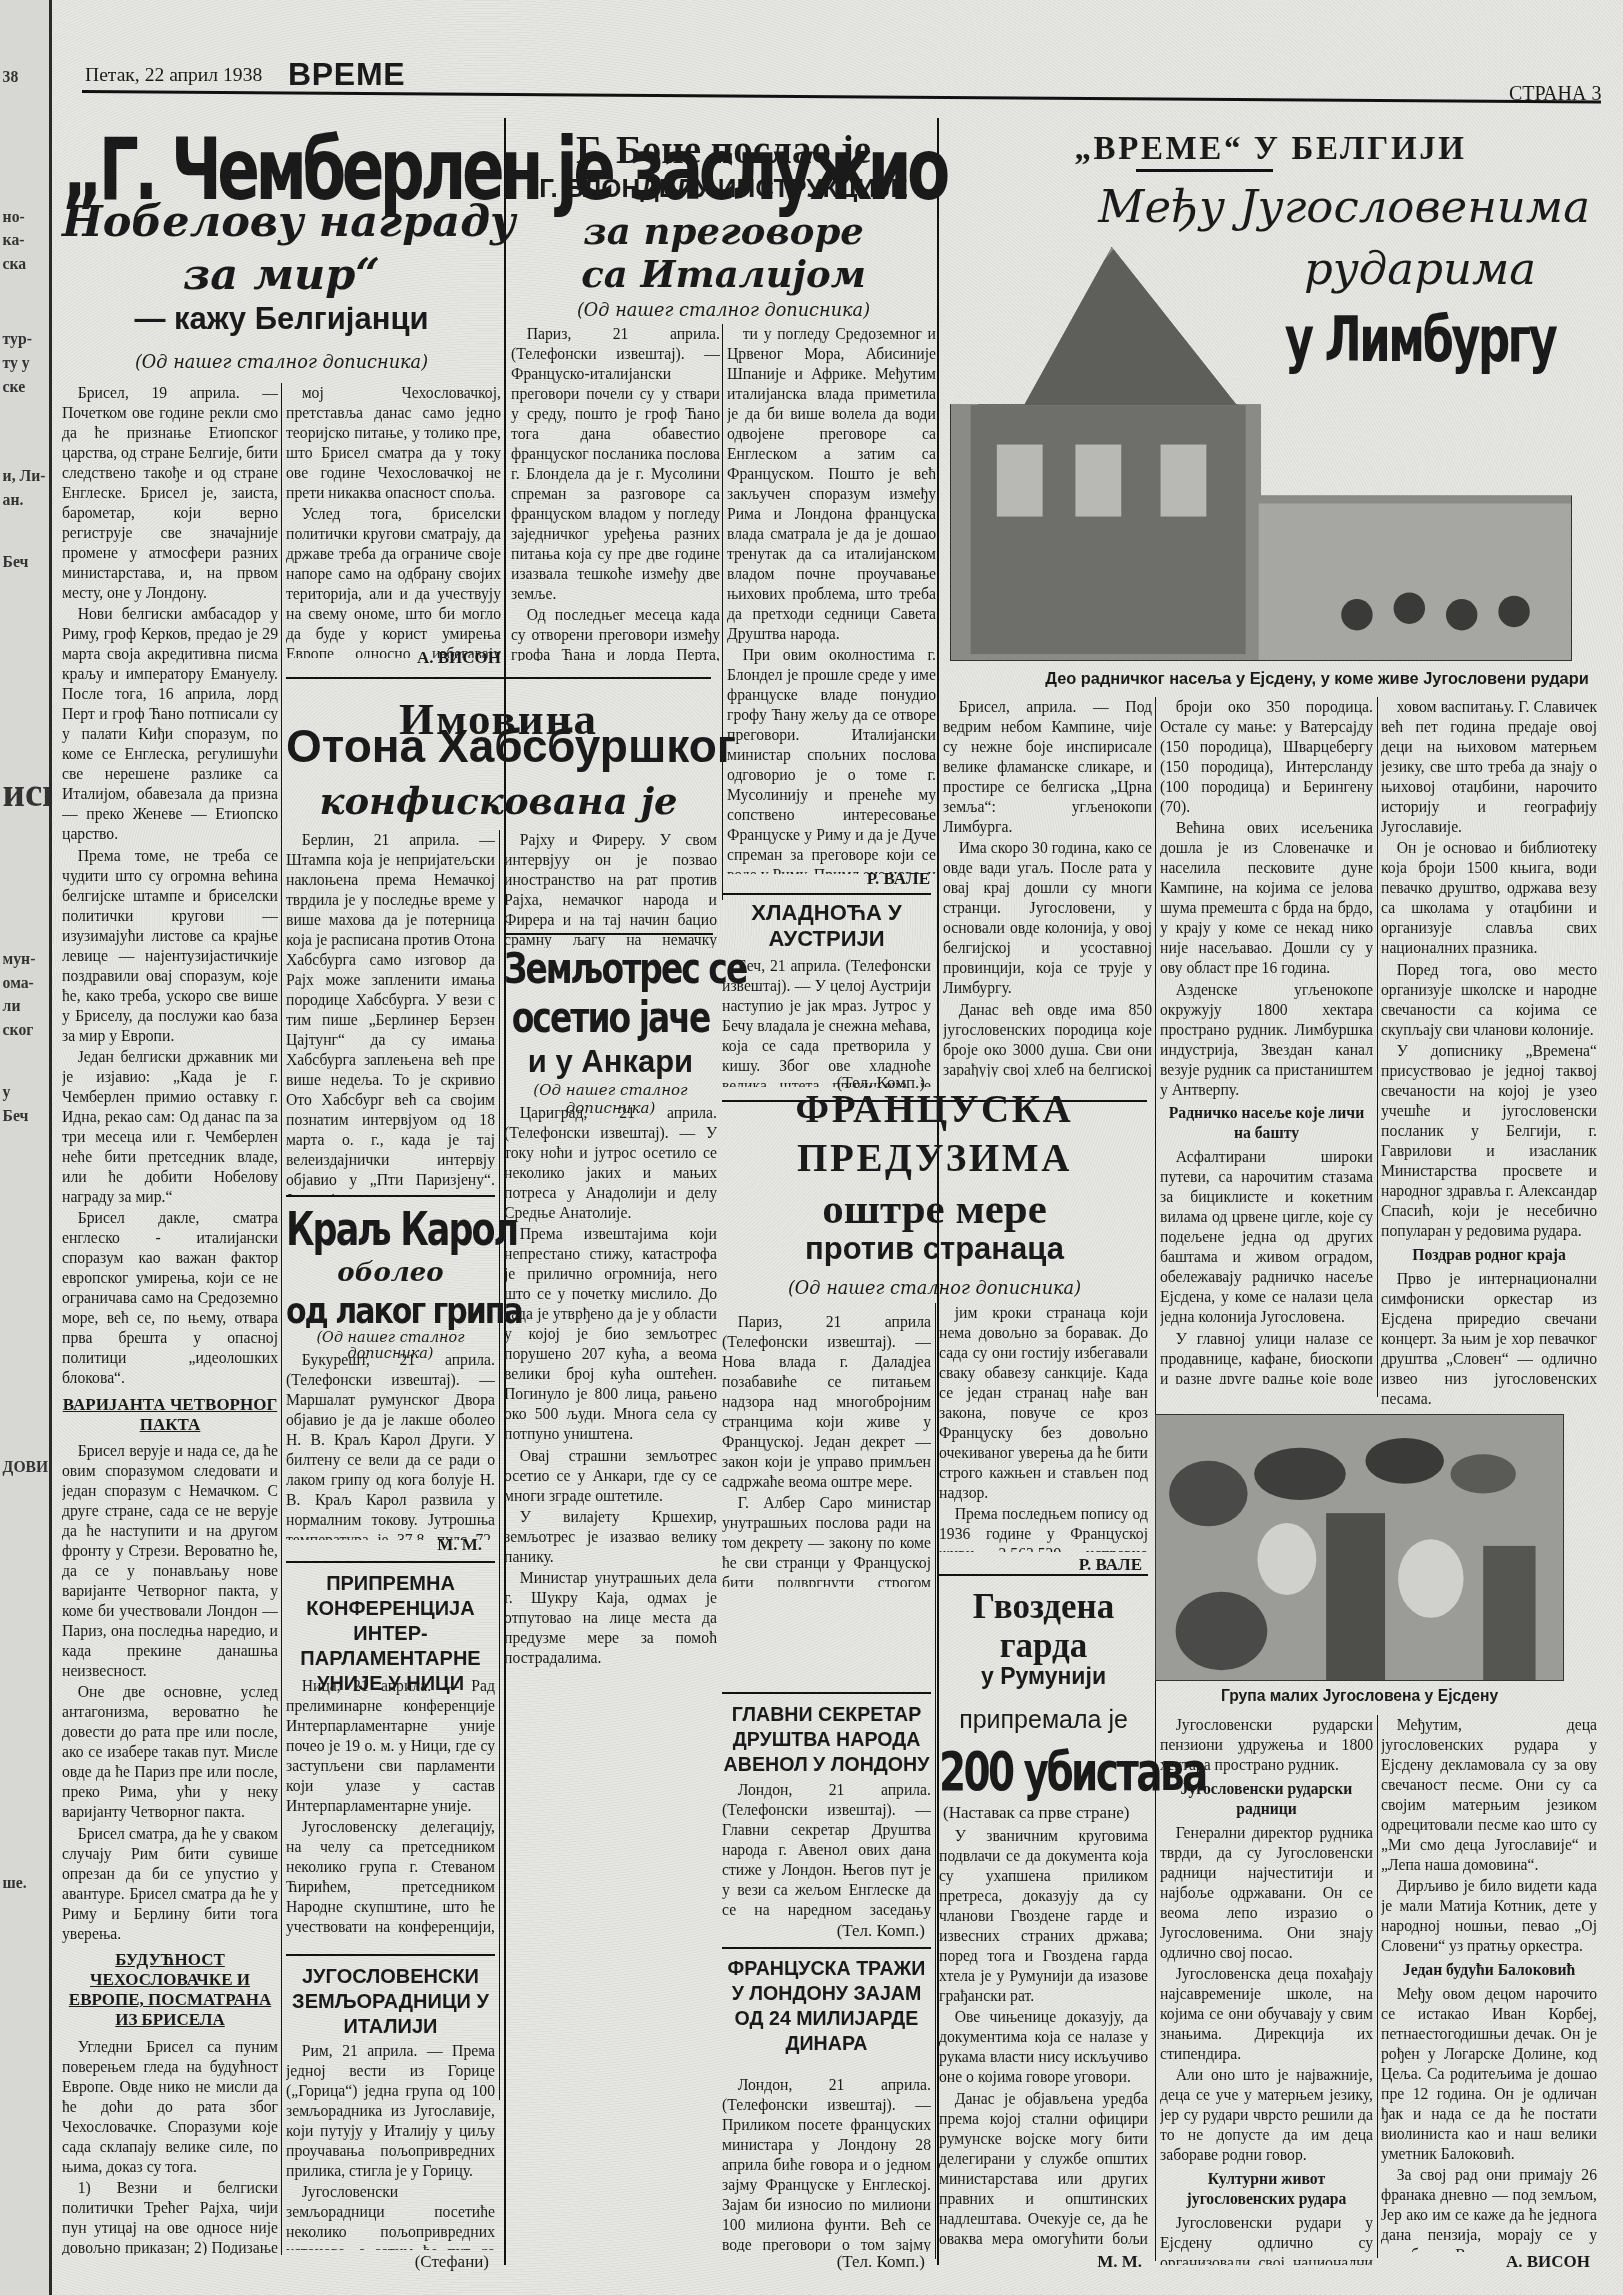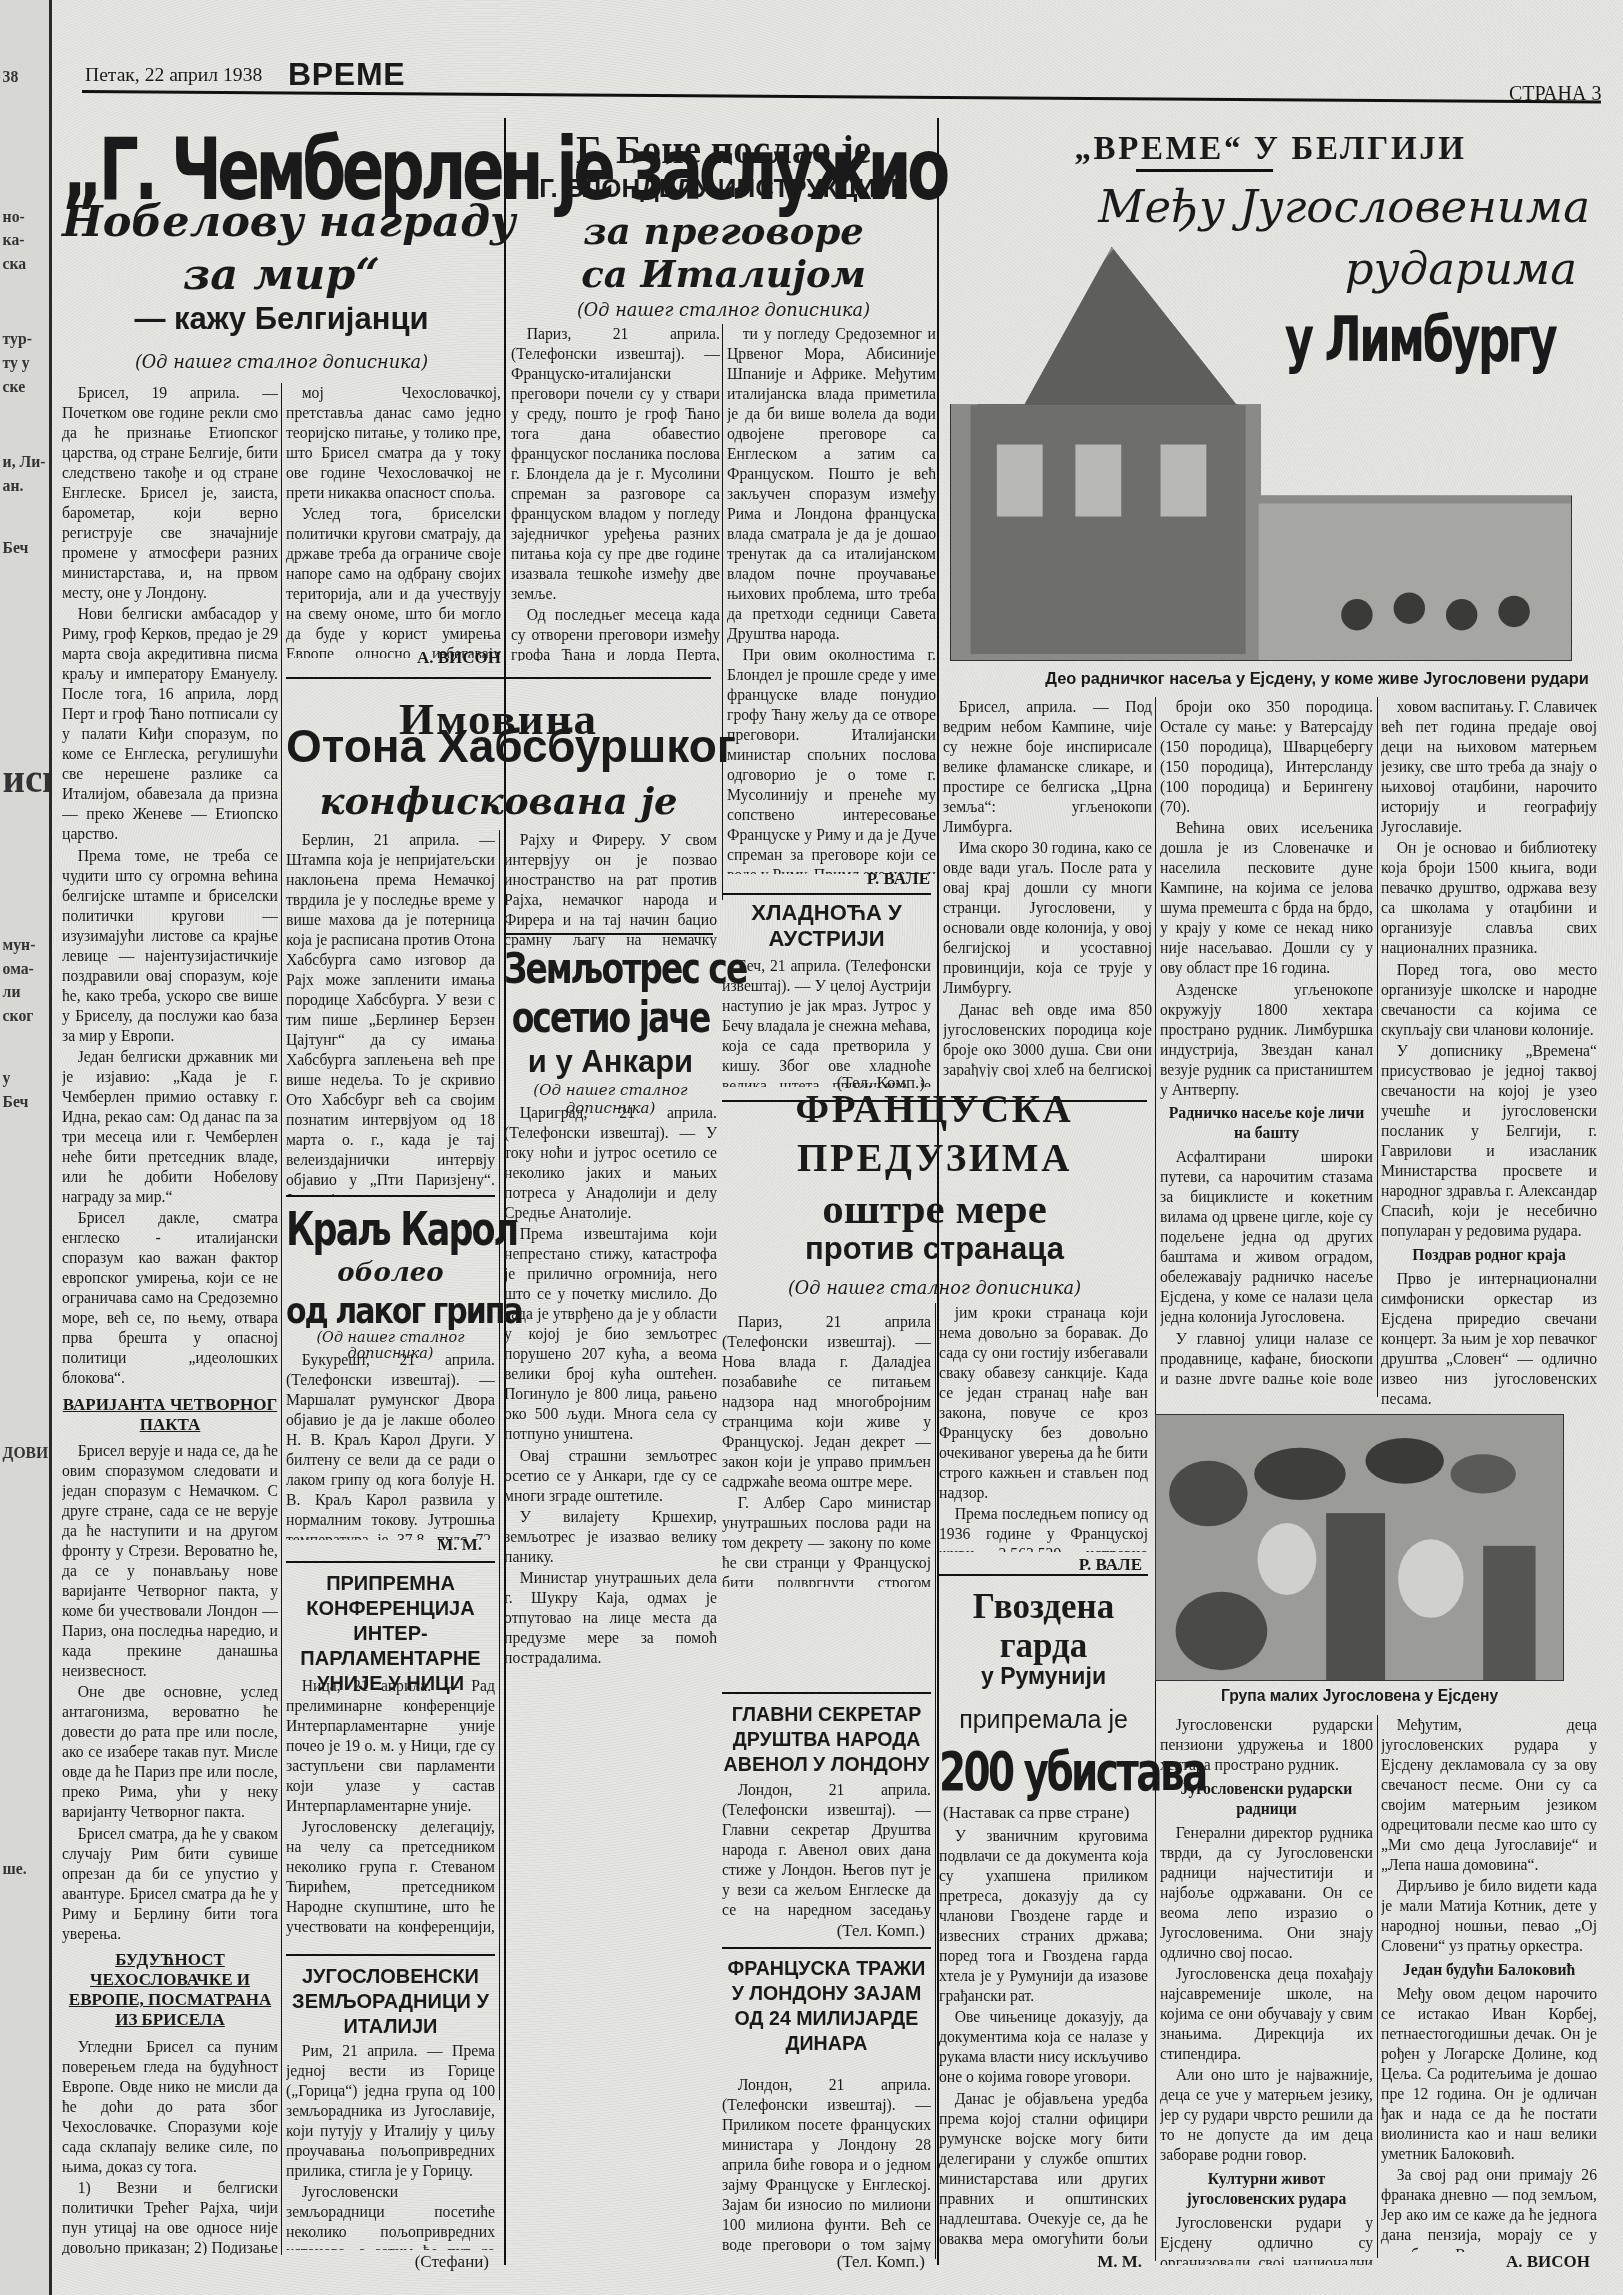--- a/index.html
+++ b/index.html
@@ -34,21 +34,21 @@
 <div class="page">
 
   <div class="binding">
     <div class="frag" style="margin-top:65px">38</div>
     <div class="frag" style="margin-top:116px">но-</div>
     <div class="frag">ка-</div>
     <div class="frag">ска</div>
     <div class="frag" style="margin-top:52px">тур-</div>
     <div class="frag">ту у</div>
     <div class="frag">ске</div>
-    <div class="frag" style="margin-top:52px">и, Ли-</div>
+    <div class="frag" style="margin-top:66px">и, Ли-</div>
     <div class="frag">ан.</div>
     <div class="frag" style="margin-top:39px">Беч</div>
     <div class="frag" style="margin-top:196px;font-size:39px;line-height:46px">иску</div>
     <div class="frag" style="margin-top:131px">мун-</div>
     <div class="frag">ома-</div>
     <div class="frag">ли</div>
     <div class="frag">ског</div>
     <div class="frag" style="margin-top:39px">у</div>
     <div class="frag">Беч</div>
     <div class="frag" style="margin-top:327px">ДОВИ</div>
@@ -245,21 +245,21 @@
       <p>Ове чињенице доказују, да документима која се налазе у рукама власти нису искључиво оне о којима говоре уговори.</p>
       <p>Данас је објављена уредба према којој стални официри румунске војске могу бити делегирани у службе општих министарстава или других правних и општинских надлештава. Очекује се, да ће оваква мера омогућити бољи надзор над свим особама које су у служби државне управе.</p>
     </div>
     <div class="abs sig" style="left:939px;top:2252px;width:203px">М. М.</div>
   </div>
 
   <div>
     <div class="abs hl-serif center" style="left:943px;top:124px;width:655px;font-size:33px;letter-spacing:2.6px">„ВРЕМЕ“ У БЕЛГИЈИ</div>
     <div class="rule" style="left:1136px;top:169px;width:137px;height:2.6px"></div>
     <div class="abs hl-ital" style="left:962px;top:180px;width:628px;font-size:45px;text-align:right;font-weight:normal">Међу Југословенима</div>
-    <div class="abs hl-ital" style="left:1263px;top:242px;width:314px;font-size:45px;font-weight:normal;text-align:right">рударима</div>
+    <div class="abs hl-ital" style="left:1263px;top:242px;width:314px;font-size:45px;font-weight:normal;text-align:center">рударима</div>
     <div class="abs hl-cond center" style="left:1263px;top:302px;width:314px;font-size:45px;letter-spacing:-2.6px;transform:scaleY(1.4);transform-origin:top">у Лимбургу</div>
 
     <div class="photo" style="left:950px;top:247px;width:622px;height:414px;clip-path:polygon(0 38%, 12% 38%, 26% 0%, 46% 38%, 50% 38%, 50% 100%, 100% 100%, 100% 60%, 50% 60%, 50% 38%, 50% 100%, 0 100%)">
       <svg width="622" height="414" viewBox="0 0 950 632">
         <rect width="950" height="632" fill="#8a8a87"></rect>
         <polygon points="40,240 250,0 440,240" fill="#5e5e5b"></polygon>
         <rect x="30" y="240" width="420" height="380" fill="#6e6e6b"></rect>
         <rect x="70" y="300" width="70" height="110" fill="#b8b8b4"></rect>
         <rect x="190" y="300" width="70" height="110" fill="#b8b8b4"></rect>
         <rect x="320" y="300" width="70" height="110" fill="#b8b8b4"></rect>

